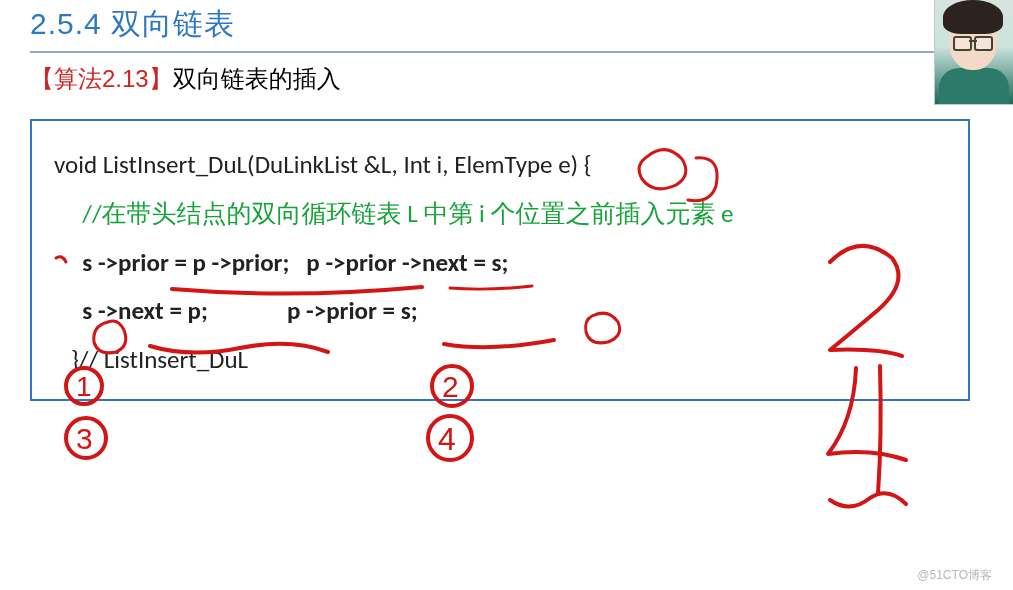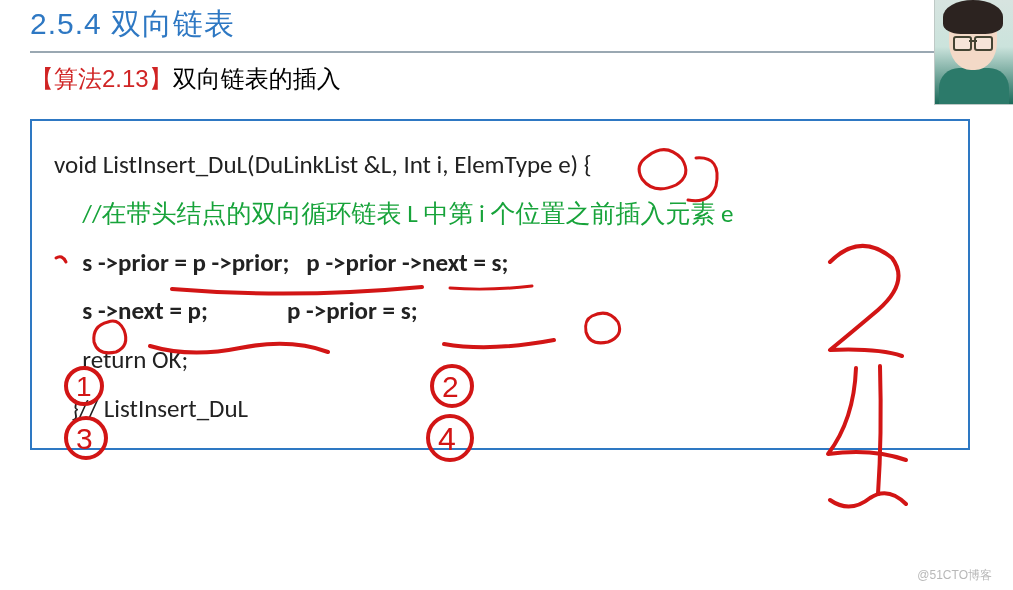--- a/index.html
+++ b/index.html
@@ -123,21 +123,20 @@
   <hr class="rule">
   <div class="algo-line">
     <span class="algo-tag">【算法2.13】</span><span class="algo-desc">双向链表的插入</span>
   </div>
 
   <div class="code-box">
     <div class="code-line">void ListInsert_DuL(DuLinkList &amp;L, Int i, ElemType e) {</div>
     <div class="code-line comment">     <span>//在带头结点的双向循环链表 L 中第 i 个位置之前插入元素 e</span></div>
     <div class="code-line bold">     <span>s -&gt;prior = p -&gt;prior;</span>   <span>p -&gt;prior -&gt;next = s;</span></div>
     <div class="code-line bold">     <span>s -&gt;next = p;</span>              <span>p -&gt;prior = s;</span></div>
-    <div class="code-line">     <span>return OK;</span></div>
     <div class="code-line">   <span>}// ListInsert_DuL</span></div>
   </div>
 </div>
 
 <div class="webcam">
   <div class="shirt"></div>
   <div class="face"></div>
   <div class="hair"></div>
   <div class="glasses">
       <div class="lens l"></div>

